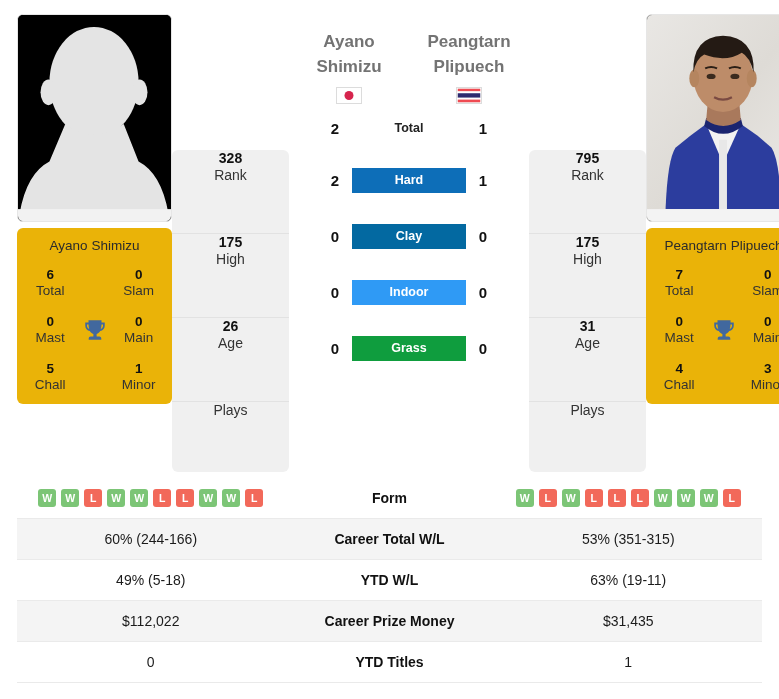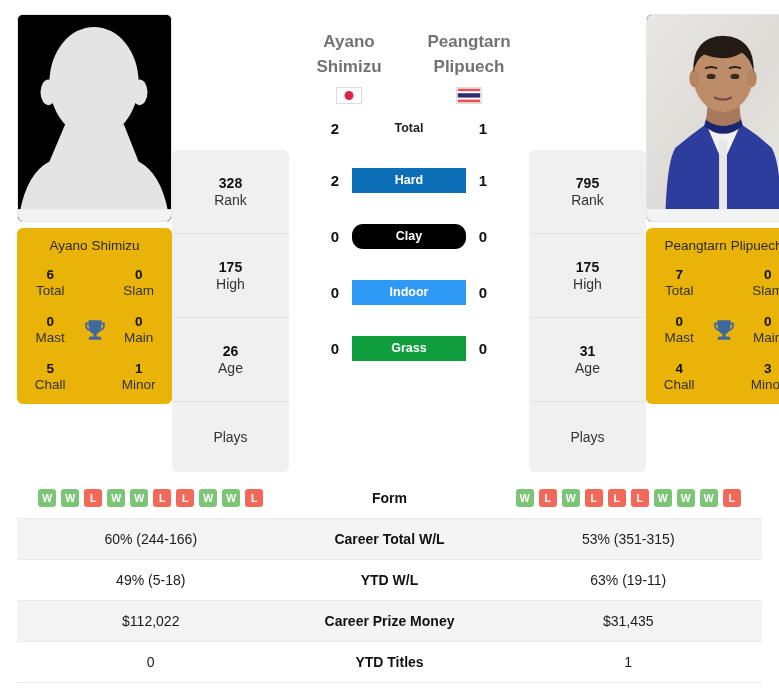--- a/index.html
+++ b/index.html
@@ -67,21 +67,21 @@
   .statcard {
     width: 117px; flex: 0 0 117px;
     background: #f0f0f0;
     border-radius: 6px;
     margin-top: 136px;
     overflow: hidden;
   }
   .statcard .cell {
     height: 84px;
     display: flex; flex-direction: column;
-    align-items: center; justify-content: center;
+    align-items: center; 
     border-bottom: 1px solid #e2e2e2;
     line-height: 1.2;
   }
   .statcard .cell:last-child { border-bottom: none; height: 70px; }
   .statcard .v { font-size: 14px; font-weight: bold; color: #111; }
   .statcard .k { font-size: 14px; color: #333; }
   .statcard .k.only { font-size: 14px; }
 
   
   .center {
@@ -263,21 +263,21 @@
       </div>
 
       <div class="srow">
         <div class="num">2</div>
         <div class="badge" id="badge-hard" style="background: rgb(13, 110, 184); text-align: right;">Hard</div>
         <div class="num">1</div>
       </div>
 
       <div class="srow">
         <div class="num">0</div>
-        <div class="badge" id="badge-clay" style="background: #000000; border-radius: 11px;">Clay</div>
+        <div class="badge" id="badge-clay" style="background: #0369a1;">Clay</div>
         <div class="num">0</div>
       </div>
 
       <div class="srow">
         <div class="num">0</div>
         <div class="badge" id="badge-indoor" style="background: rgb(47, 154, 245);">Indoor</div>
         <div class="num">0</div>
       </div>
 
       <div class="srow">

